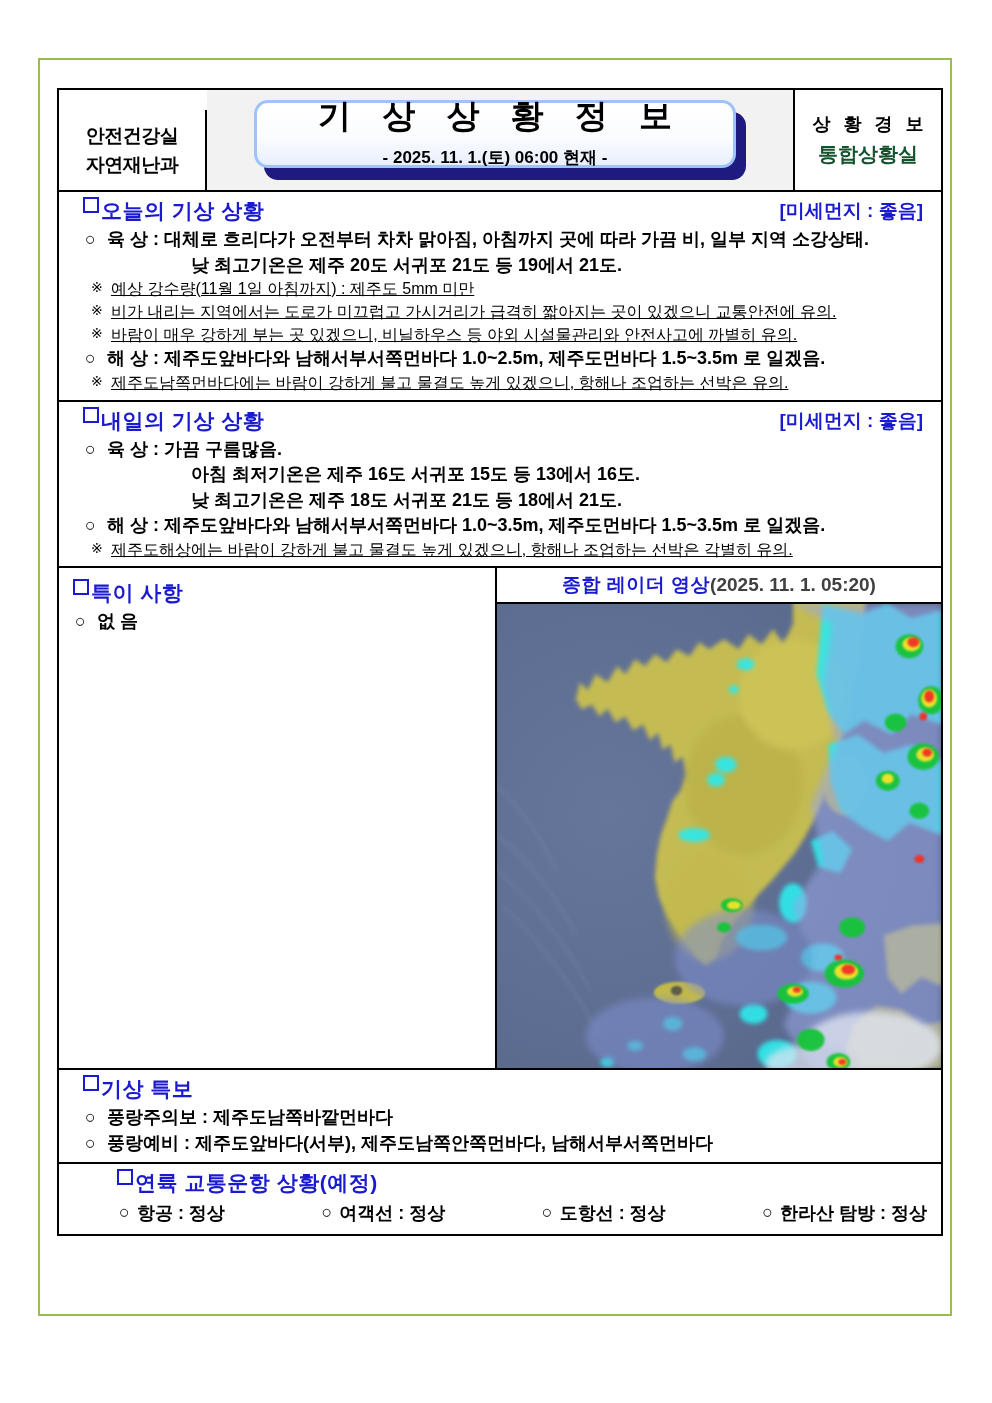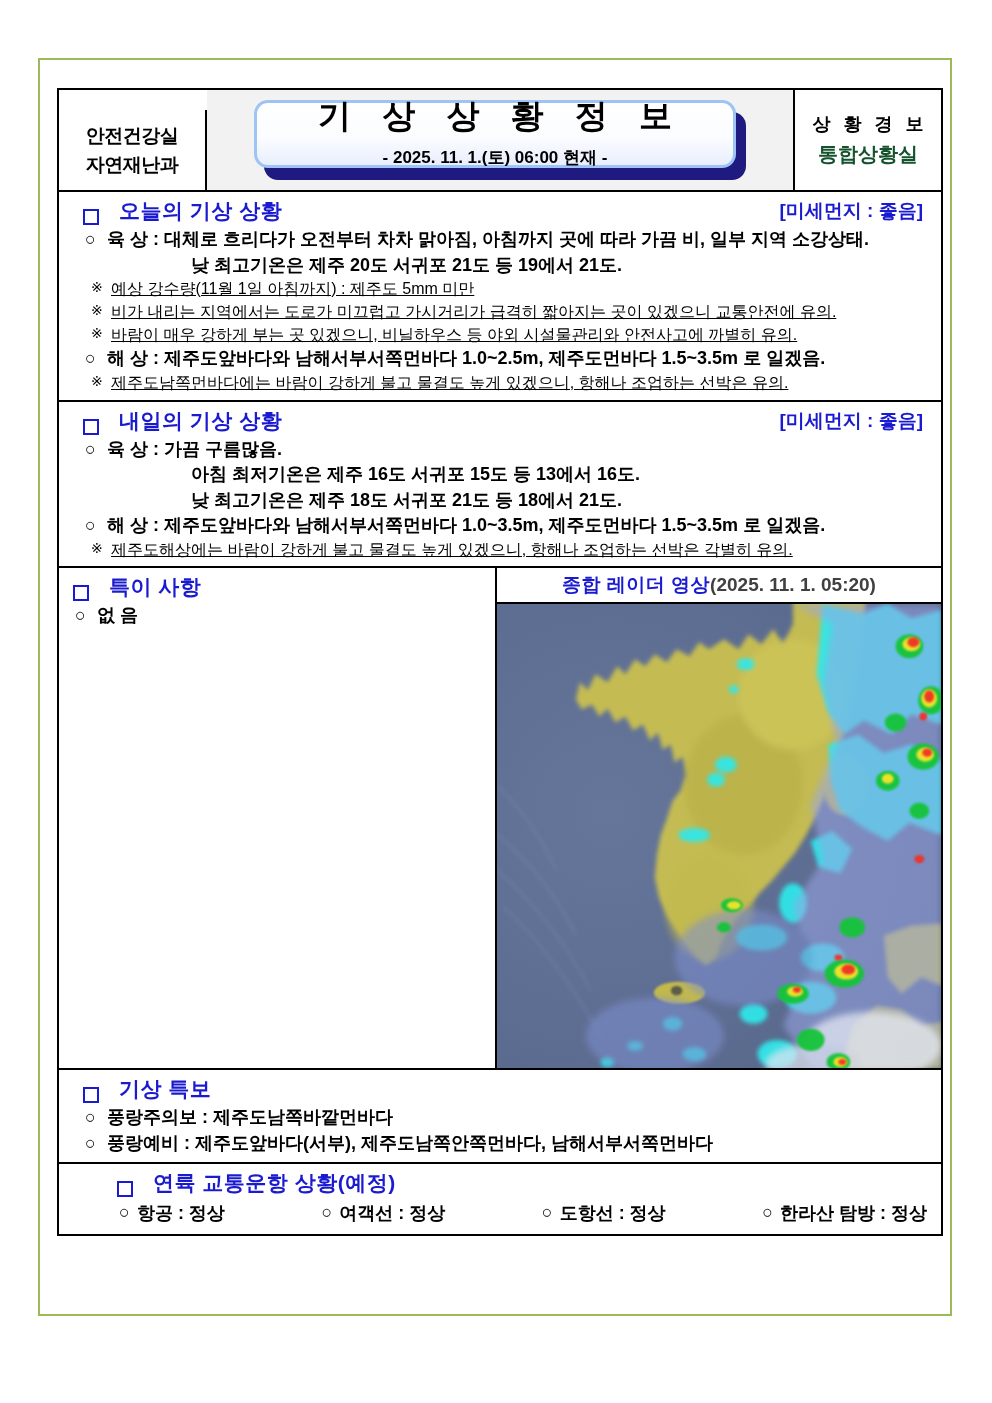--- a/index.html
+++ b/index.html
@@ -151,22 +151,22 @@
   .section:last-child { border-bottom: none; padding-left: 44px; }
 
   .sec-head {
     display: flex;
     align-items: center;
     justify-content: space-between;
     padding: 3px 2px 2px 14px;
   }
   .sec-head-title {
     display: flex;
-    align-items: flex-end;
-    gap: 20px;
+    align-items: flex-start;
+    gap: 2px;
   }
   .chk {
     display: inline-block;
     width: 16px;
     height: 16px;
     border: 2px solid #1a1ad0;
     box-sizing: border-box;
     flex: none;
   }
   .sec-title {
@@ -234,21 +234,21 @@
   .split {
     display: flex;
     border-bottom: 2px solid #000;
     height: 502px;
     box-sizing: border-box;
   }
   .split-left {
     width: 438px;
     border-right: 2px solid #000;
     box-sizing: border-box;
-    padding-top: 2px;
+    padding-top: 8px;
   }
   .split-right {
     flex: 1;
     display: flex;
     flex-direction: column;
     box-sizing: border-box;
     border-radius: 26px;
   }
   .radar-head {
     height: 36px;

